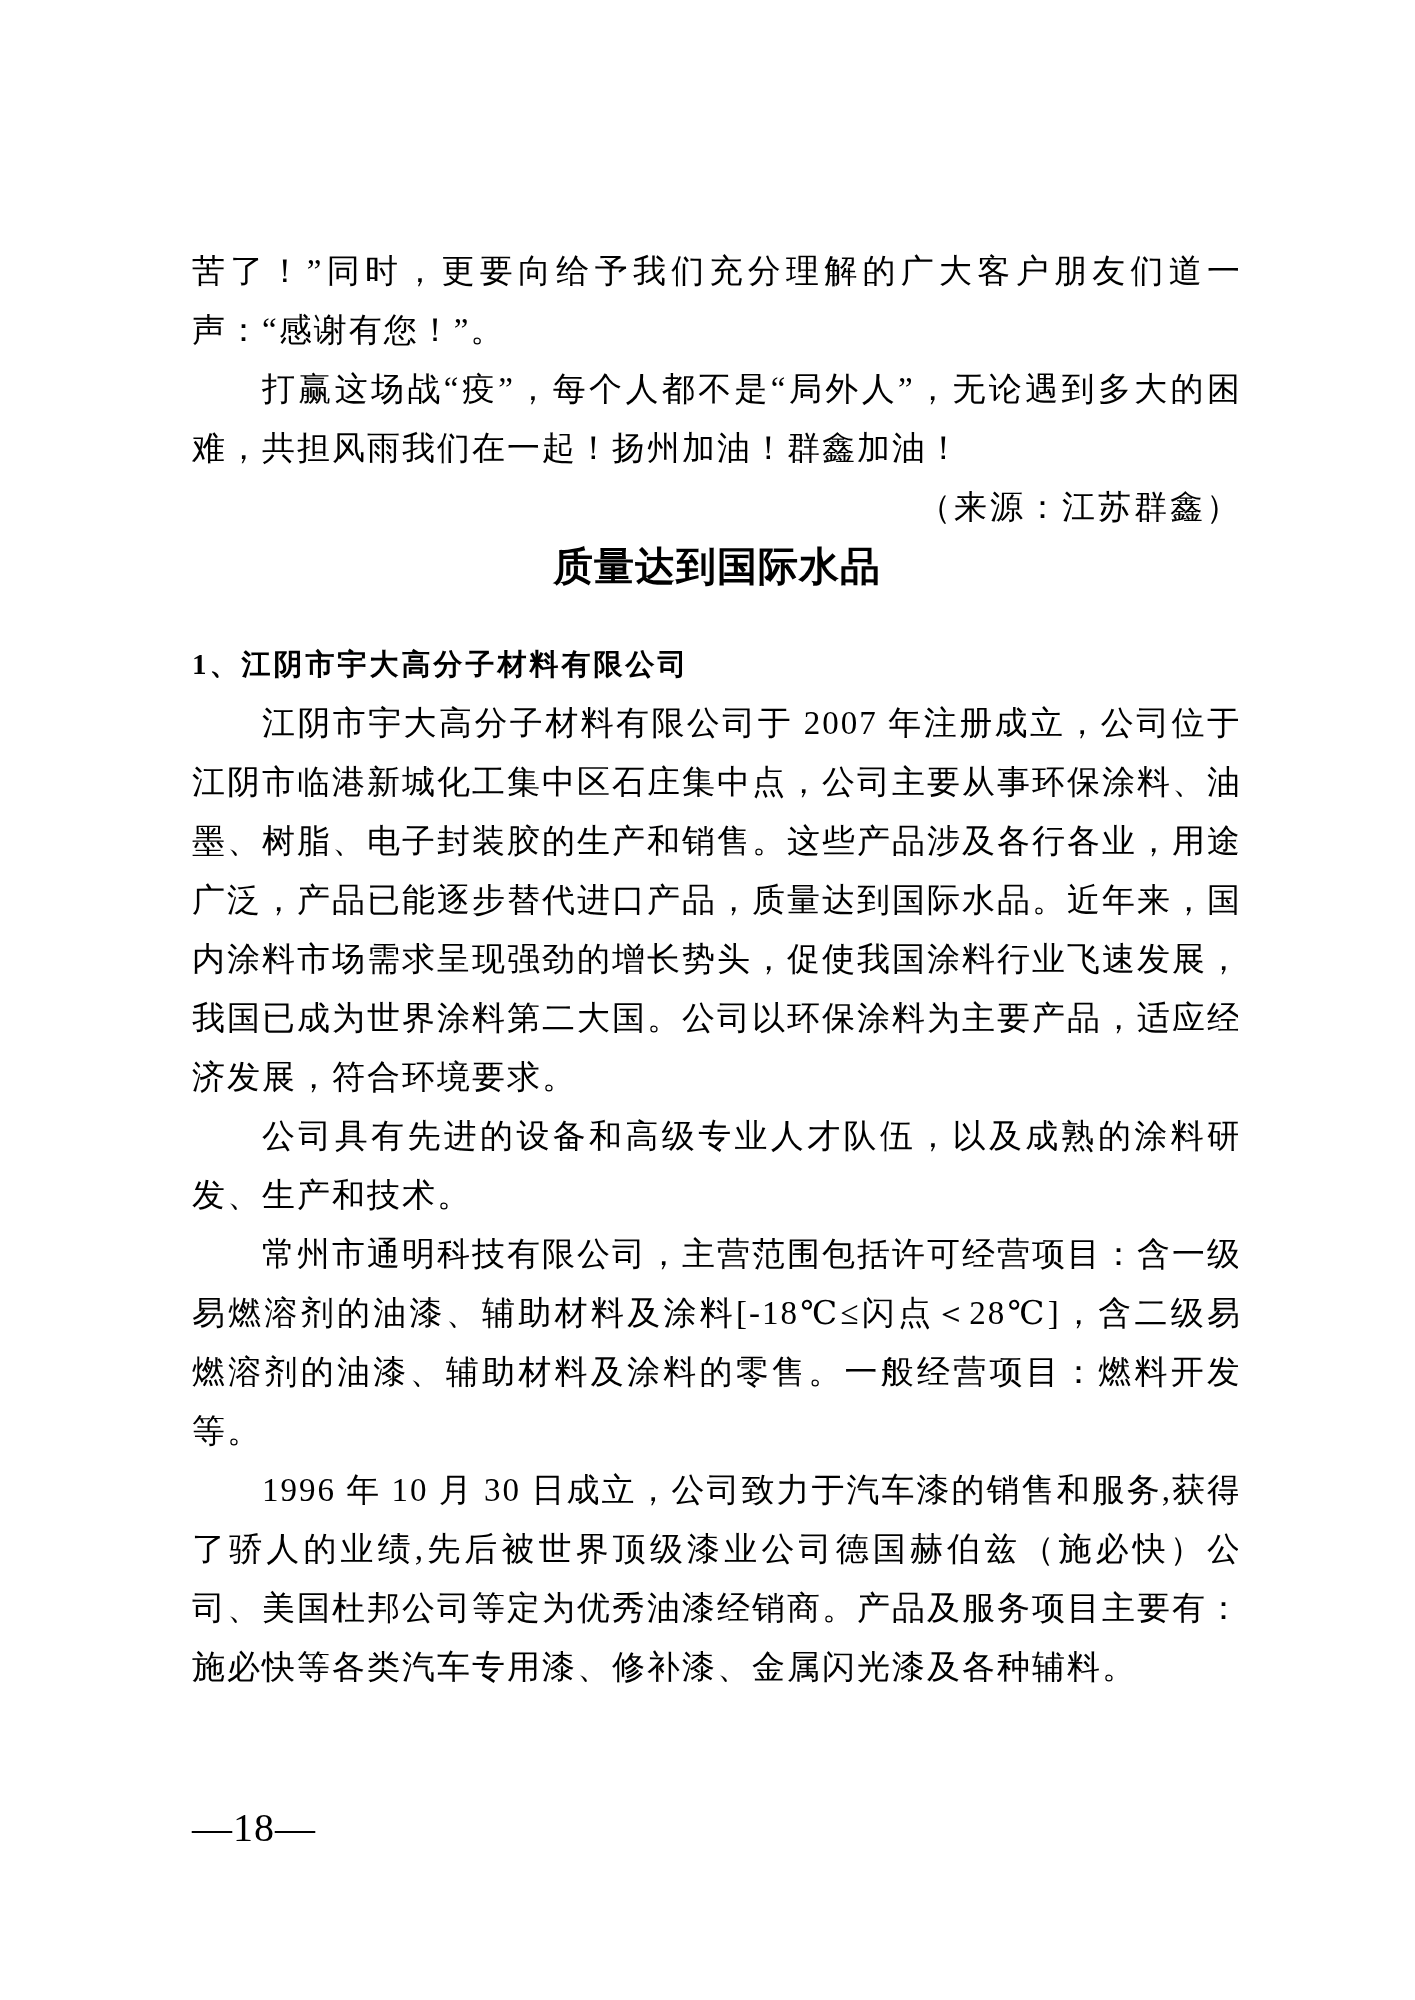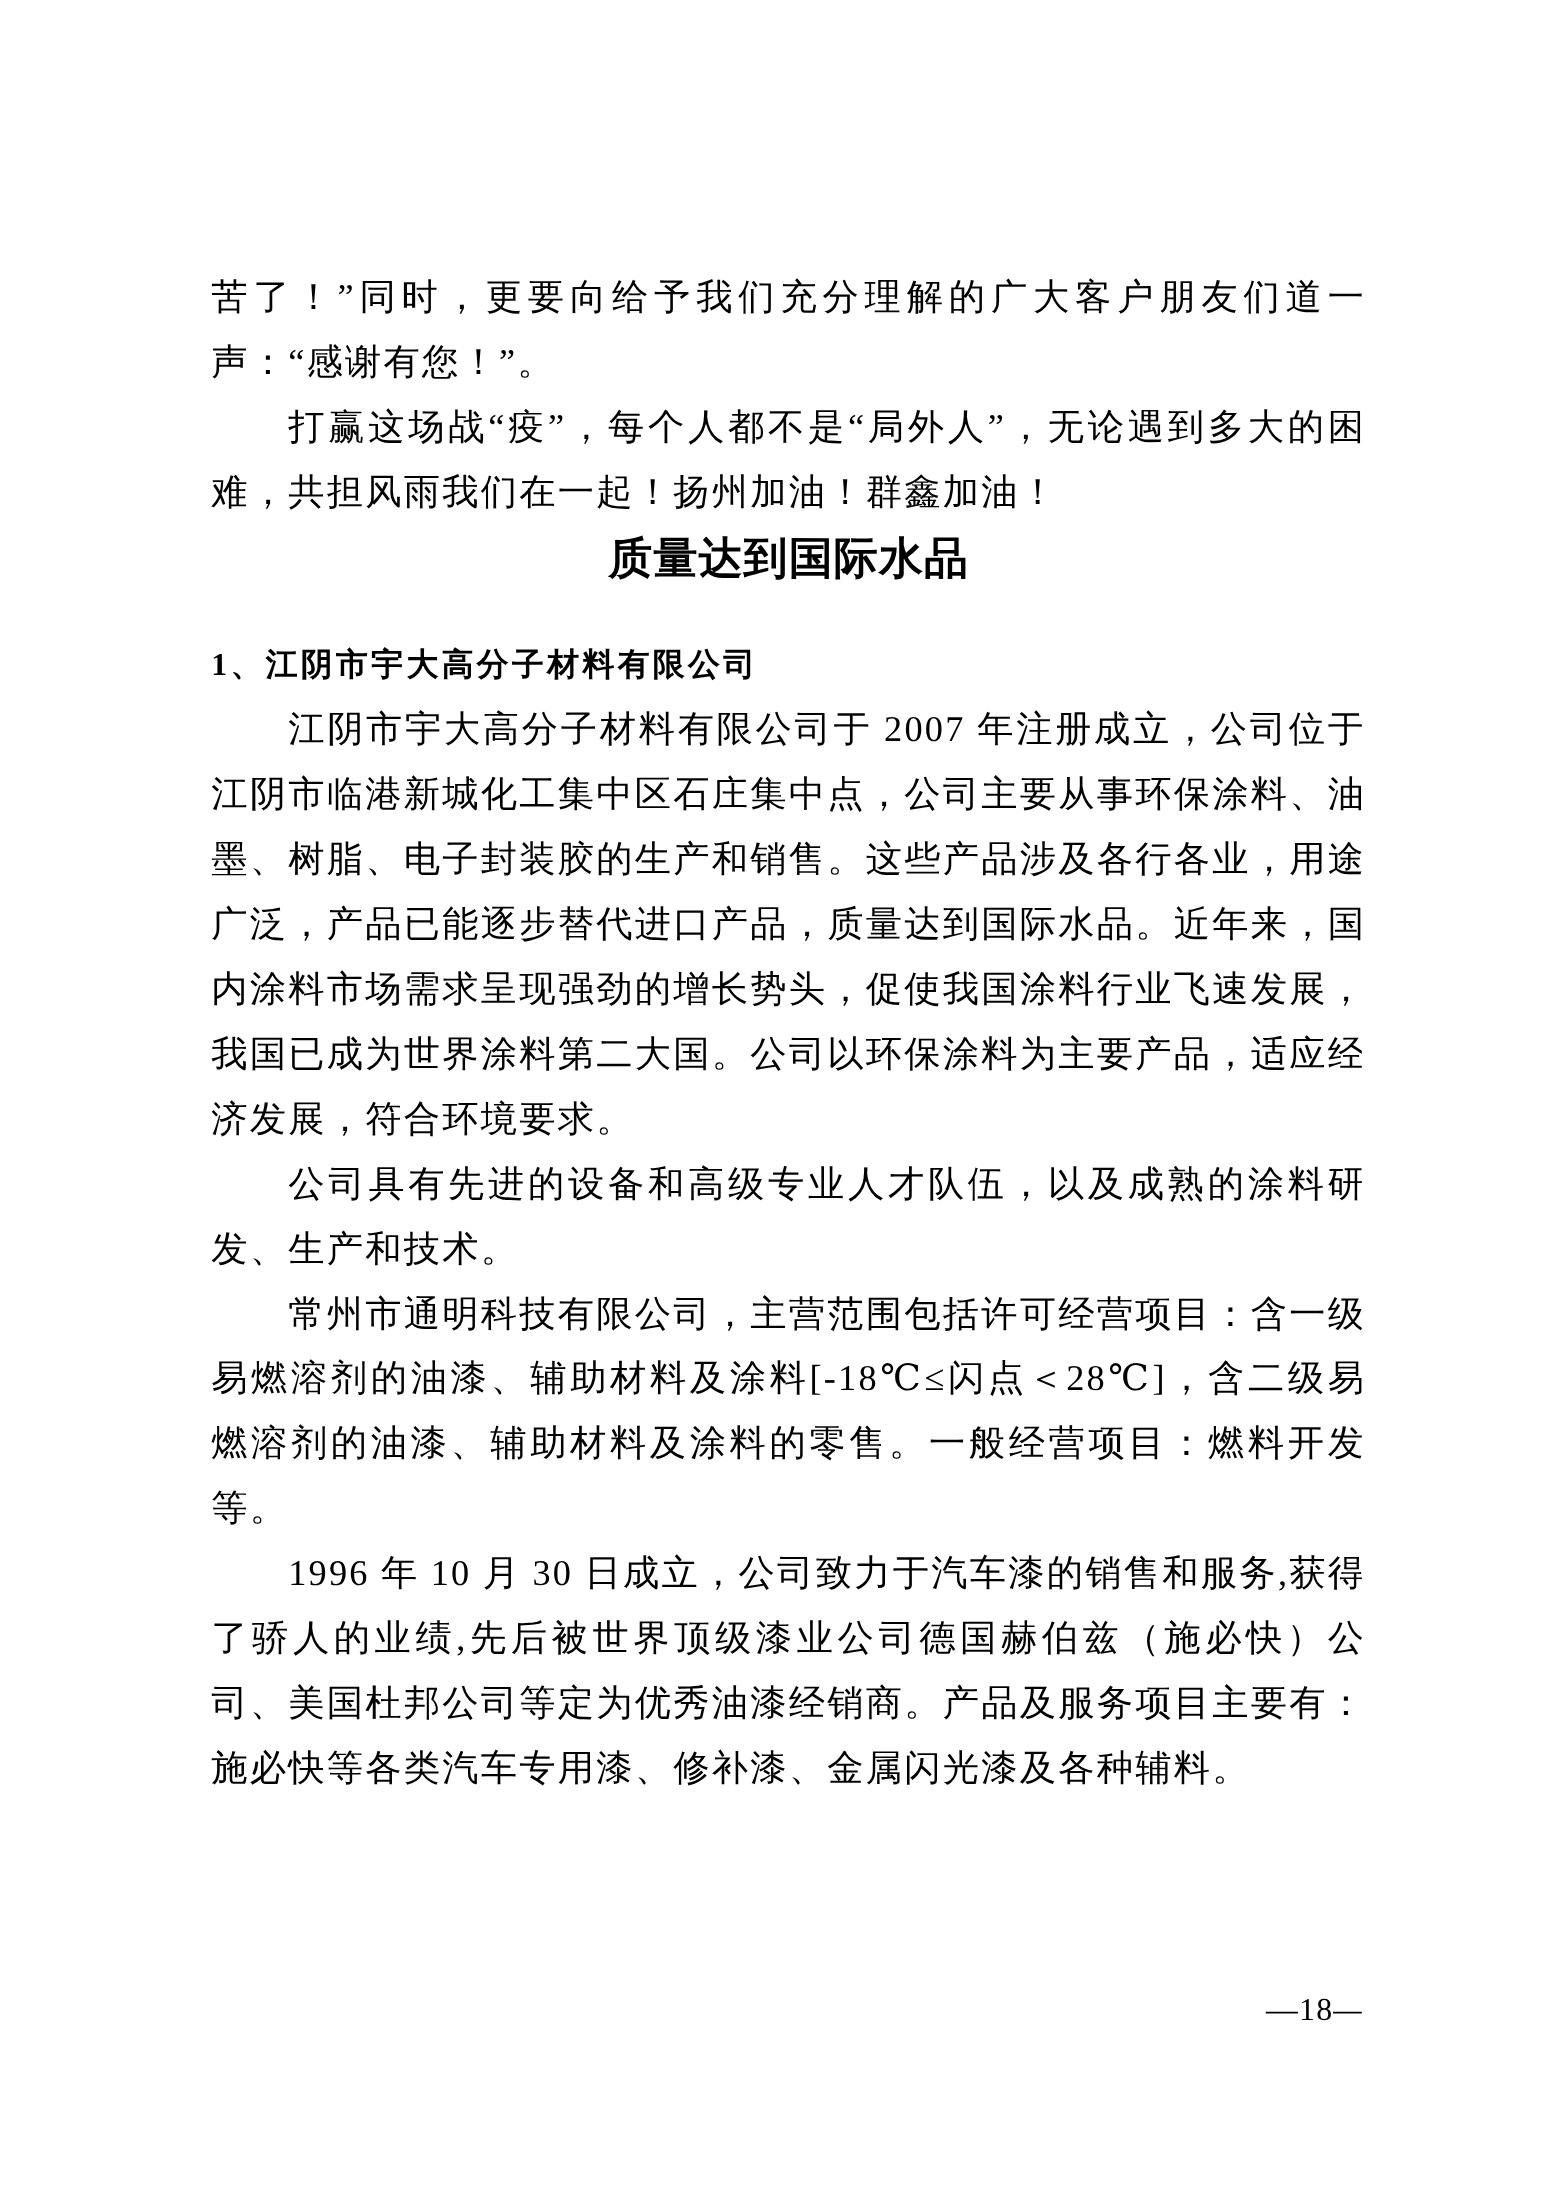--- a/index.html
+++ b/index.html
@@ -56,33 +56,34 @@
     font-size: 29px;
     line-height: 59px;
     font-weight: 700;
     letter-spacing: 3px;
   }
   .footer {
     position: absolute;
     left: 192px;
     top: 1798px;
     width: 1050px;
-    font-size: 29px;
+    font-size: 40px;
     line-height: 59px;
-    text-align: right;
+    text-align: left;
     letter-spacing: 1px;
   }
 </style>
 </head>
 <body>
 
 <div class="page">
   <div class="content">
     <p class="body">苦了！”同时，更要向给予我们充分理解的广大客户朋友们道一声：“感谢有您！”。</p>
     <p class="body indent">打赢这场战“疫”，每个人都不是“局外人”，无论遇到多大的困难，共担风雨我们在一起！扬州加油！群鑫加油！</p>
+    <p class="body source">（来源：江苏群鑫）</p>
     <h1 class="doc-title">质量达到国际水品</h1>
     <h2 class="company-heading">1、江阴市宇大高分子材料有限公司</h2>
     <p class="body indent">江阴市宇大高分子材料有限公司于 2007 年注册成立，公司位于江阴市临港新城化工集中区石庄集中点，公司主要从事环保涂料、油墨、树脂、电子封装胶的生产和销售。这些产品涉及各行各业，用途广泛，产品已能逐步替代进口产品，质量达到国际水品。近年来，国内涂料市场需求呈现强劲的增长势头，促使我国涂料行业飞速发展，我国已成为世界涂料第二大国。公司以环保涂料为主要产品，适应经济发展，符合环境要求。</p>
     <p class="body indent">公司具有先进的设备和高级专业人才队伍，以及成熟的涂料研发、生产和技术。</p>
     <p class="body indent">常州市通明科技有限公司，主营范围包括许可经营项目：含一级易燃溶剂的油漆、辅助材料及涂料[-18℃≤闪点＜28℃]，含二级易燃溶剂的油漆、辅助材料及涂料的零售。一般经营项目：燃料开发等。</p>
     <p class="body indent">1996 年 10 月 30 日成立，公司致力于汽车漆的销售和服务,获得了骄人的业绩,先后被世界顶级漆业公司德国赫伯兹（施必快）公司、美国杜邦公司等定为优秀油漆经销商。产品及服务项目主要有：施必快等各类汽车专用漆、修补漆、金属闪光漆及各种辅料。</p>
   </div>
   <div class="footer">—18—</div>
 </div>
 

